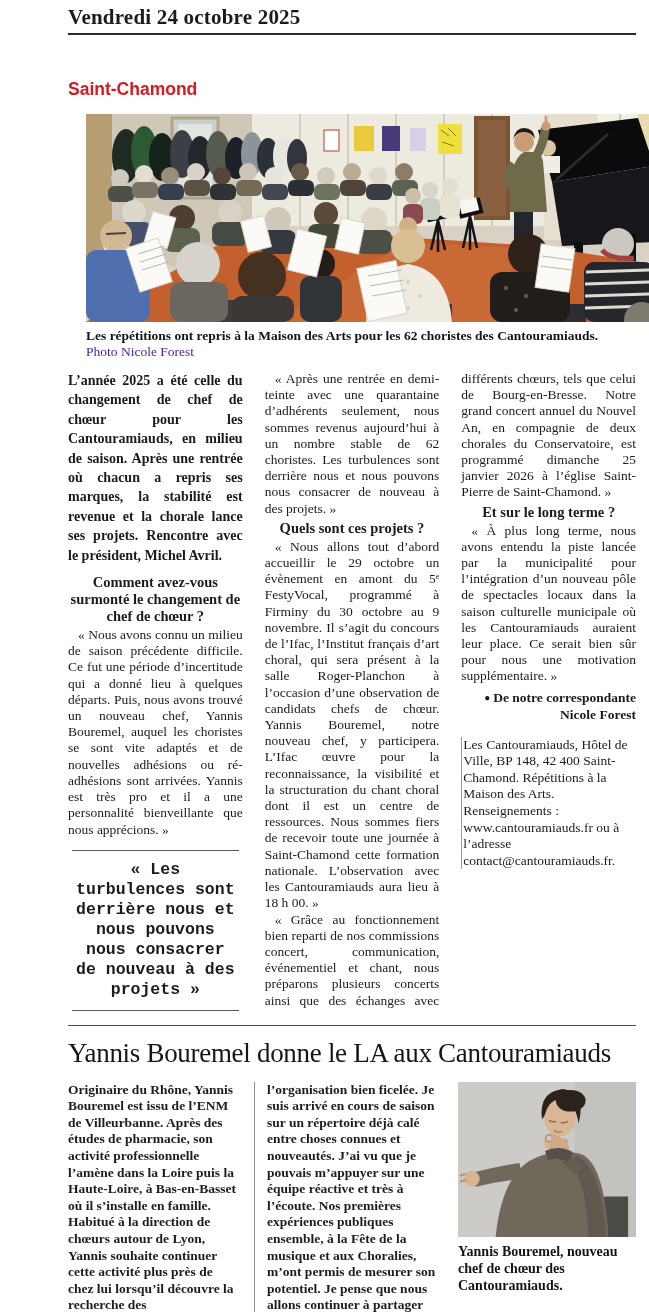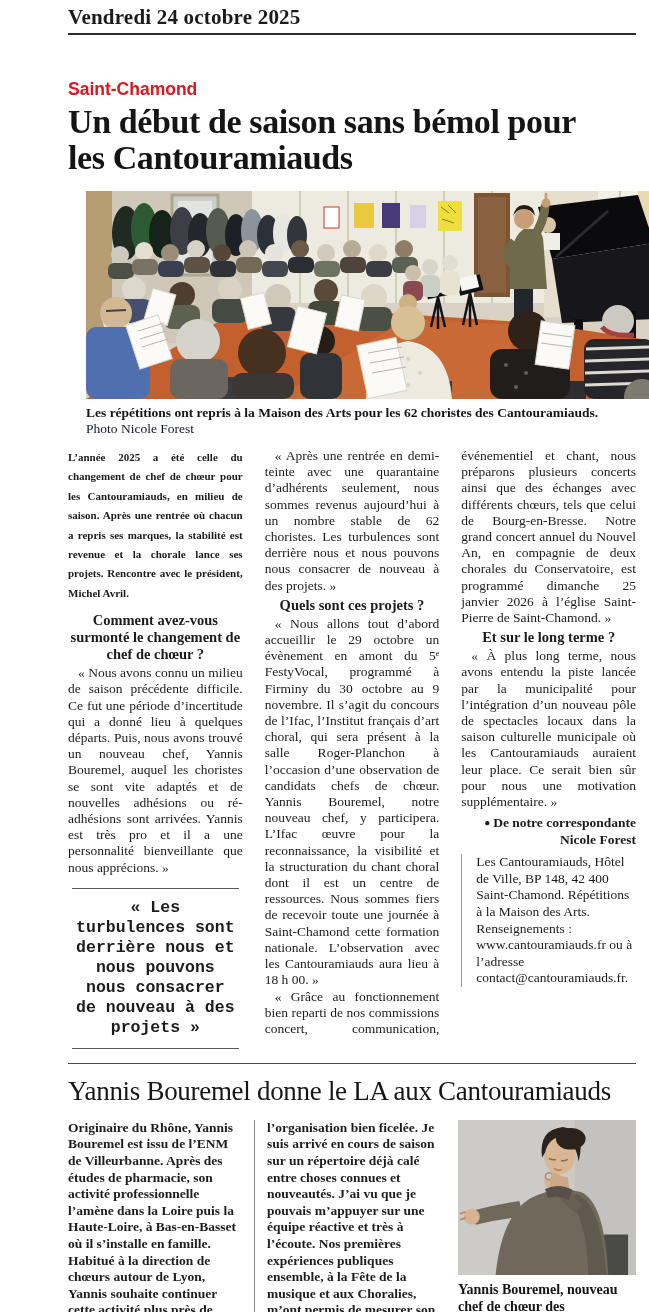--- a/index.html
+++ b/index.html
@@ -25,41 +25,41 @@
     font-family:"Liberation Sans","DejaVu Sans",sans-serif;
     font-weight:700;font-size:17.5px;line-height:20px;color:var(--accent);
   }
   h1{
     margin-top:5px;max-width:530px;
     font-size:34px;line-height:36px;font-weight:700;letter-spacing:-0.4px;color:#151515;
   }
   figure.fig1{margin-top:15px;width:568px;padding-left:18px;}
   figure.fig1 svg{display:block;background:#d9d2c4;}
   figcaption .cap{display:block;font-weight:700;font-size:13.5px;line-height:17px;margin-top:5px;color:#151515;}
-  figcaption .credit{display:block;font-size:13.5px;line-height:16px;color:#0f172a;}
+  figcaption .credit{display:block;font-size:13.5px;line-height:16px;color:#4c1d95;}
   .body3{
     margin-top:11px;width:568px;
     column-count:3;column-gap:22px;
     font-size:13.5px;line-height:16.2px;text-align:justify;
     hyphens:auto;
   }
-  .body3 p.lead{font-weight:700;font-size:11px;line-height:19.4px;margin-bottom:9px;}
+  .body3 p.lead{font-weight:700;font-size:14px;line-height:19.4px;margin-bottom:9px;}
   .body3 h3{font-size:14.5px;line-height:17px;font-weight:700;text-align:center;margin:3px 0 2px;}
   .body3 p.ans{text-indent:10px;}
   .pullquote{
     break-inside:avoid;
     margin:12px 4px 11px;padding:9px 2px 10px;
     border-top:1.5px solid #5c5c5c;border-bottom:1.5px solid #5c5c5c;
     font-weight:700;font-size:16.5px;line-height:20px;text-align:center;text-indent:0;font-family:Liberation Mono, monospace;
   }
   .byline{margin-top:4px;font-weight:700;font-size:13.5px;line-height:17px;text-align:right;}
   .byline .bullet{font-size:10px;vertical-align:1px;margin-right:3px;}
   .infobox{
     break-inside:avoid;
-    margin-top:6px;padding-left:14px;border-left:1px solid #9a9a9a;
+    margin-top:14px;padding-left:1px;border-left:1px solid #9a9a9a;
     font-size:13.5px;line-height:16.6px;text-align:left;
   }
   
   .section-rule{border-top:1.5px solid #4a4a4a;margin-top:14px;}
   h2{margin-top:12px;font-size:27px;line-height:30px;font-weight:400;letter-spacing:-0.3px;color:#161616;}
   .art2-row{display:flex;margin-top:14px;gap:18px;}
   .body2{
     width:372px;flex:0 0 372px;
     column-count:2;column-gap:26px;column-rule:1px solid var(--rule-grey);
     font-weight:700;font-size:13.5px;line-height:16.6px;text-align:left;color:#1d1d1d;
@@ -75,21 +75,20 @@
 
 <div class="page">
 
   <header>
     <div class="date">Vendredi 24 octobre 2025</div>
     <div class="top-rule"></div>
   </header>
 
   <article>
     <div class="kicker">Saint-Chamond</div>
-    <h1>Un début de saison sans bémol pour les Cantouramiauds</h1>
 
     <figure class="fig1">
       <svg viewBox="0 0 568 208" width="568" height="208" preserveAspectRatio="none" aria-hidden="true">
 
         <rect width="568" height="208" fill="#d9d2c4"></rect>
         <rect x="0" y="0" width="26" height="168" fill="#b79d72"></rect>
         <rect x="26" y="0" width="140" height="152" fill="#cfc8b8"></rect>
         <rect x="86" y="4" width="46" height="80" fill="#c8cfcd" stroke="#b0a68e" stroke-width="3"></rect>
         <rect x="92" y="10" width="34" height="66" fill="#e9ebe6" opacity="0.75"></rect>
 

